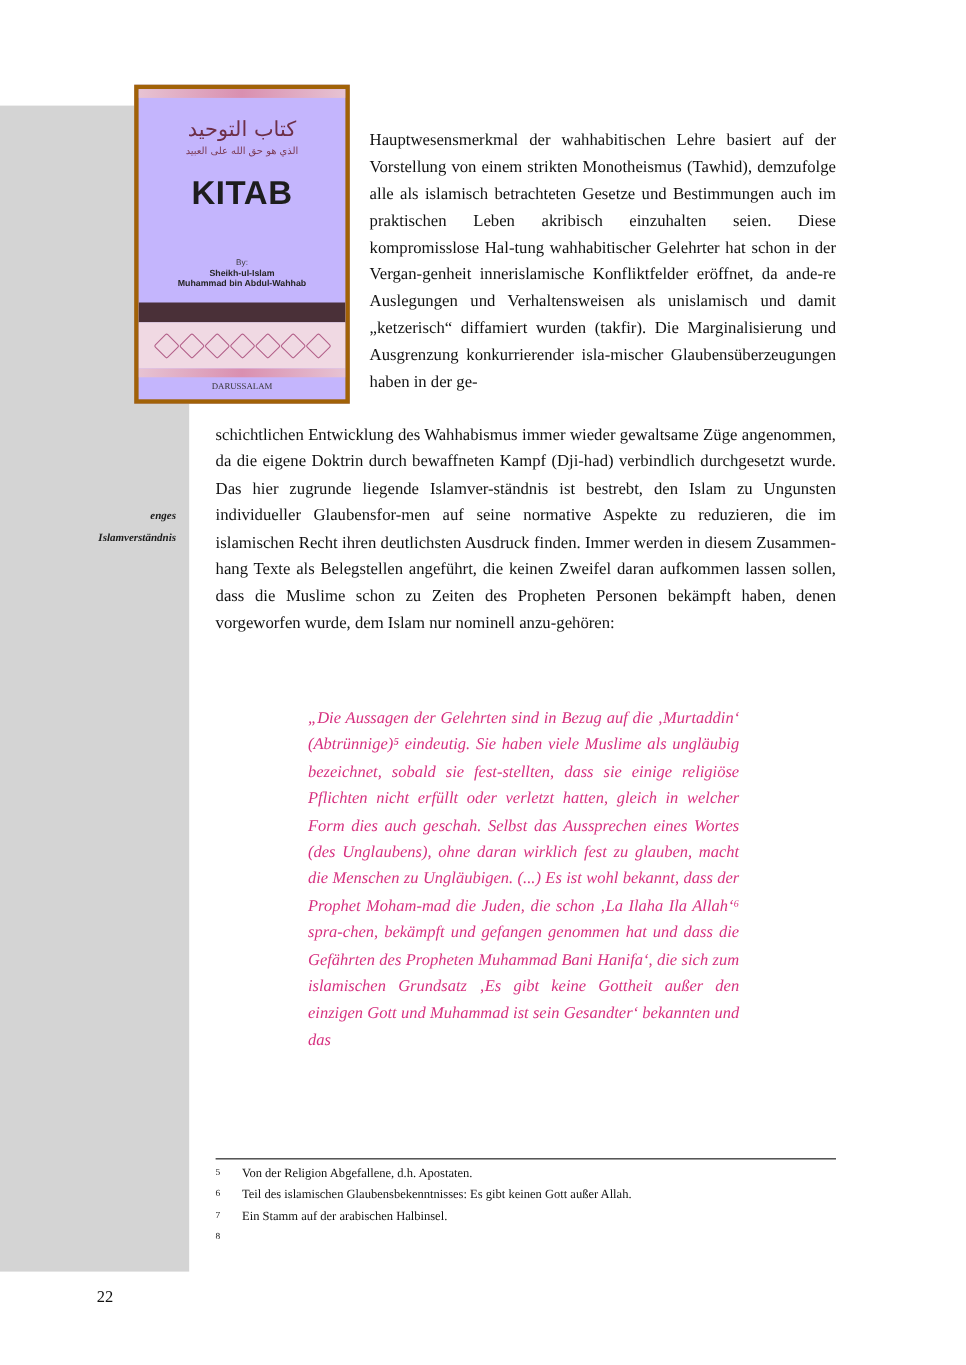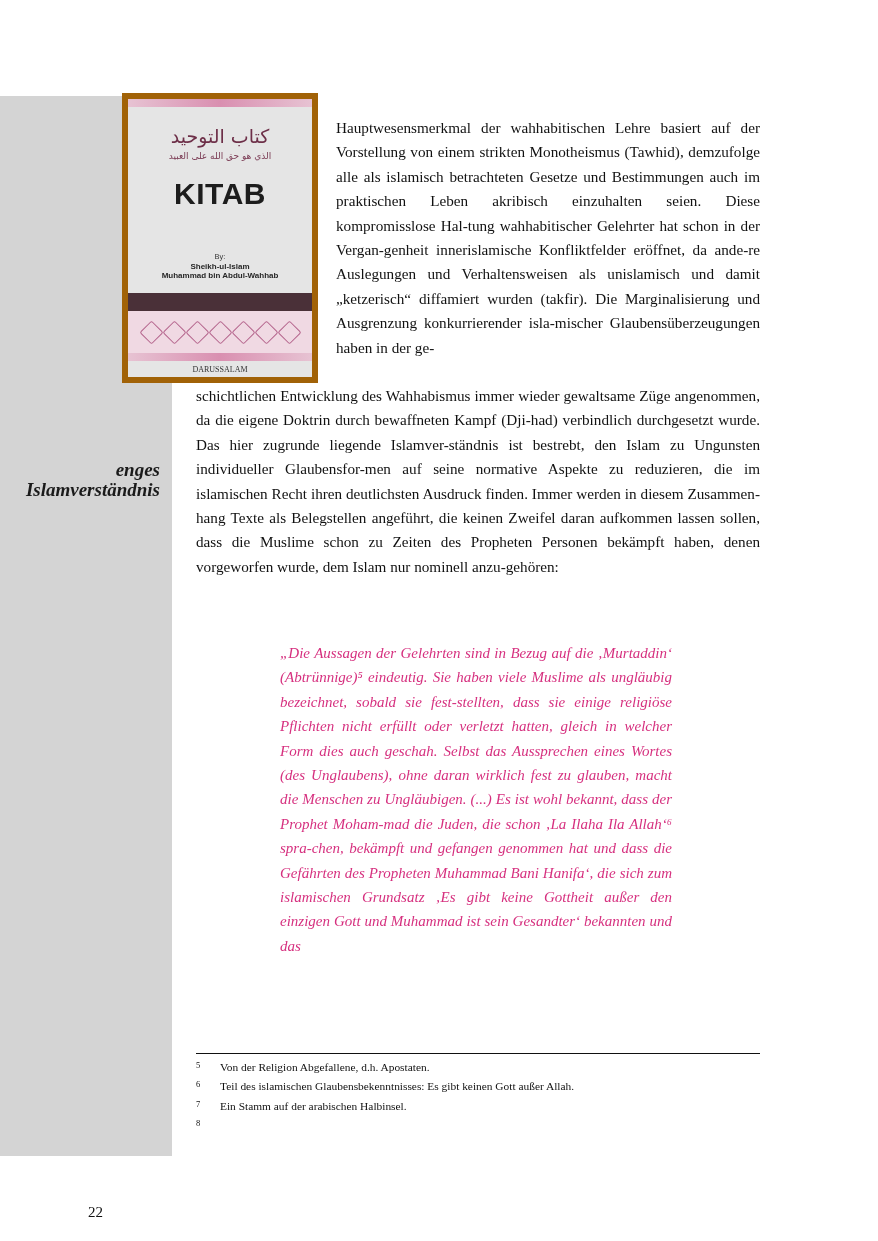--- a/index.html
+++ b/index.html
@@ -28,34 +28,34 @@
   
   .margin-note {
     position: absolute;
     left: 0;
     top: 460px;
     width: 160px;
     text-align: right;
     font-family: "Liberation Serif", serif;
     font-style: italic;
     font-weight: bold;
-    font-size: 19px;
+    font-size: 10px;
     line-height: 20px;
     color: #1a1a1a;
   }
 
   
   .book-cover {
     position: absolute;
     left: 122px;
-    top: 93px;
+    top: 77px;
     width: 196px;
     height: 290px;
-    background: #e5e5e5;
-    border: 6px solid #a16207;
+    background: #c4b5fd;
+    border: 4px solid #a16207;
     box-sizing: border-box;
     overflow: hidden;
   }
   .bc-top-band {
     position: absolute;
     left: 0; top: 0; right: 0;
     height: 8px;
     background: linear-gradient(to right, #e7c3d3, #d98fb0, #e7c3d3);
   }
   .bc-arabic {
@@ -219,21 +219,20 @@
     font-size: 8.5px;
     color: #111;
   }
 
   .page-number {
     position: absolute;
     left: 88px;
     top: 1172px;
     font-size: 15px;
     color: #111;
-    margin-top: 32px;
   }
 </style>
 </head>
 <body>
 
 <div class="margin-band"></div>
 
 <div class="margin-note">
   <div>enges</div>
   <div>Islamverständnis</div>

